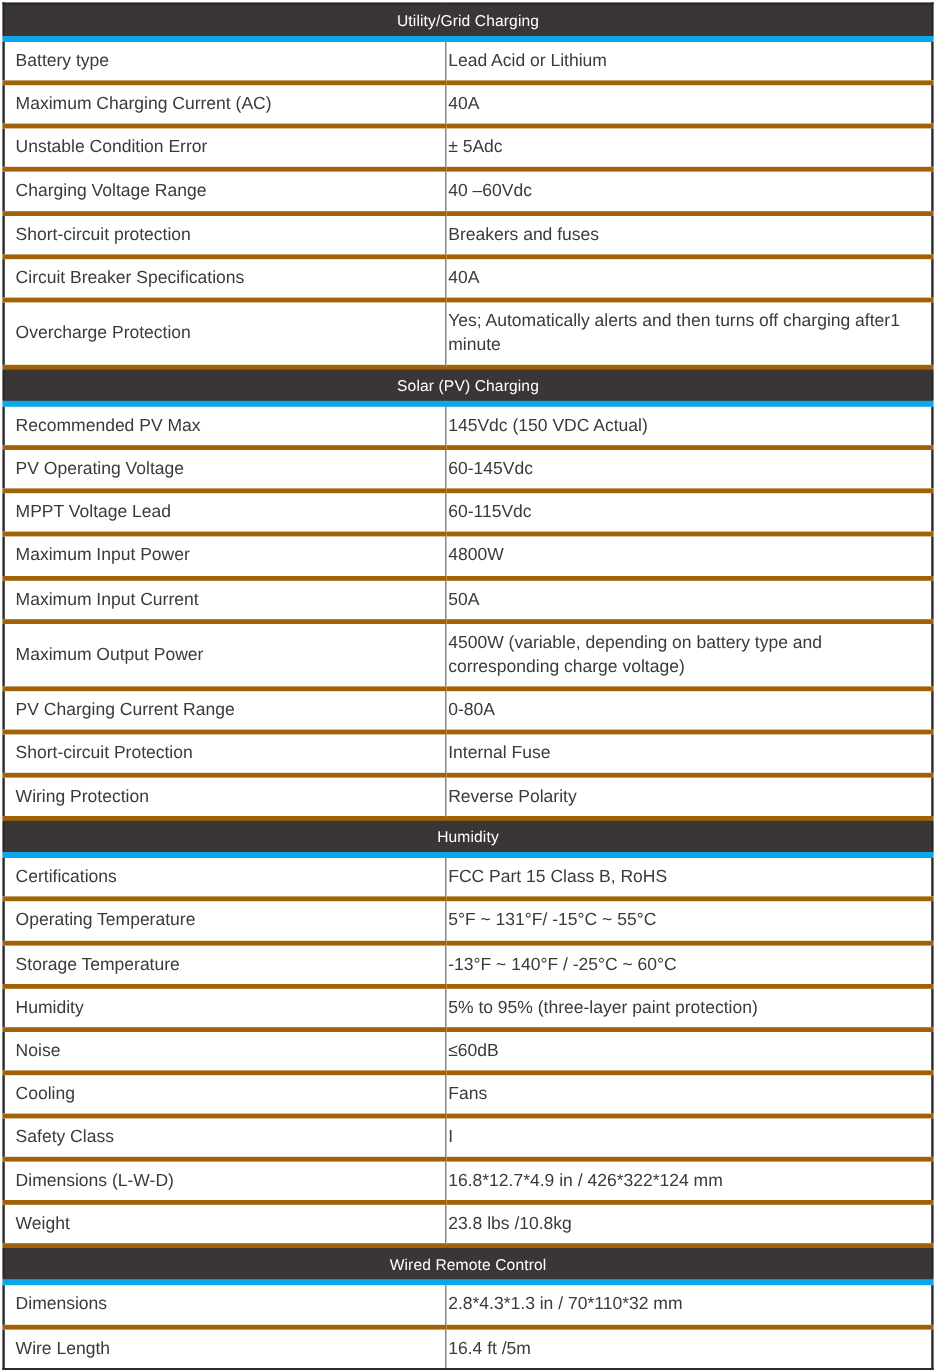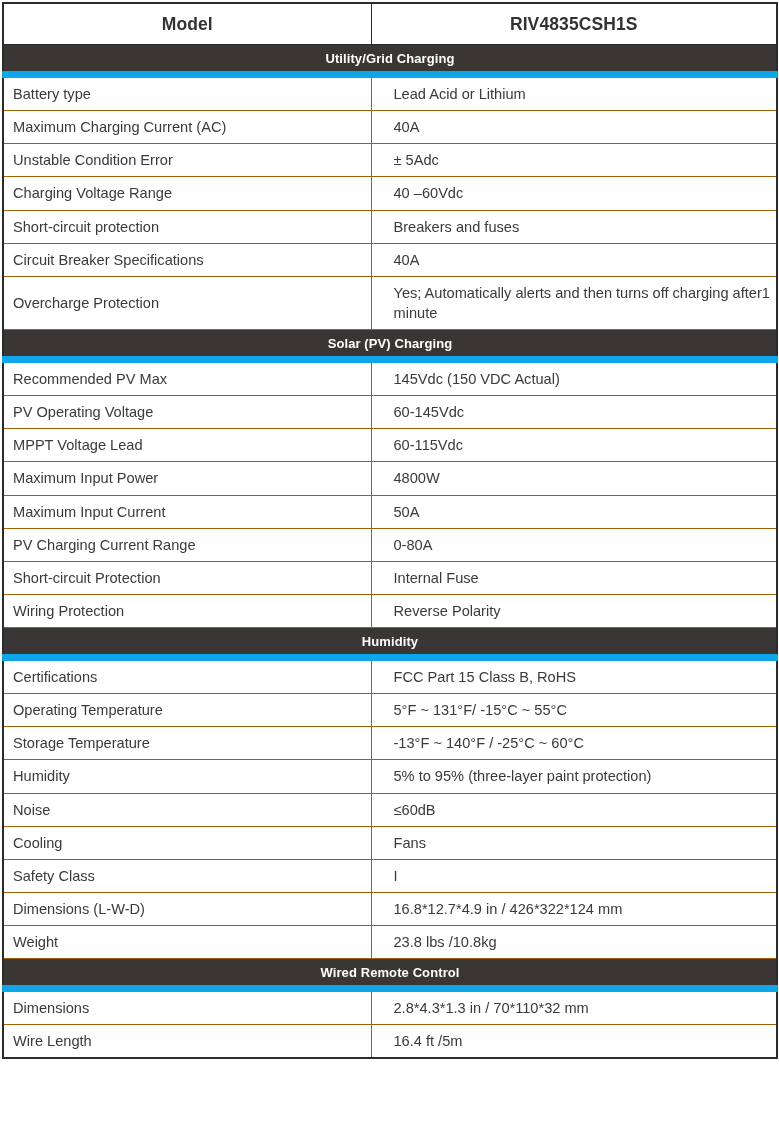--- a/index.html
+++ b/index.html
@@ -41,63 +41,59 @@
     color: #333333;
     letter-spacing: 0.1px;
   }
   tr.model-row td.model-label {
     border-right: 1px solid #2b2b2b;
   }
 
   tr.section-row td {
     background: #3a3635;
     color: #ffffff;
-    font-weight: bold;
+    font-weight: normal;
     font-size: 13px;
     text-align: center;
     height: 26px;
     padding: 0;
     letter-spacing: 0.1px;
     border-top: 1px solid #2b2b2b;
-    border-bottom: 7px solid #0ea5e9;
+    border-bottom: 5px solid #0ea5e9;
   }
 
   tr.spec-row td {
-    border-bottom: 1px solid #a16207;
+    border-bottom: 4px solid #a16207;
     font-size: 14.6px;
     color: #3a3a3a;
     padding: 6px 0 6px 9px;
     vertical-align: middle;
     line-height: 1.38;
     height: 20px;
   }
   tr.spec-row td.cell-label {
     border-right: 1px solid #6d6a68;
   }
   tr.spec-row td.cell-value {
-    padding-left: 22px;
+    padding-left: 2px;
   }
   tr.spec-row:last-child td {
     border-bottom: none;
   }
 </style>
 </head>
 <body>
 
 <div class="spec-sheet">
   <table class="spec-table">
     <colgroup>
       <col class="col-label">
       <col class="col-value">
     </colgroup>
     <tbody id="table-body">
-      <tr class="model-row">
-        <td class="model-label">Model</td>
-        <td class="model-value">RIV4835CSH1S</td>
-      </tr>
     <tr class="section-row">
           <td colspan="2">Utility/Grid Charging</td>
         </tr>
         <tr class="spec-row">
           <td class="cell-label">Battery type</td>
           <td class="cell-value">Lead Acid or Lithium</td>
         </tr>
         <tr class="spec-row">
           <td class="cell-label">Maximum Charging Current (AC)</td>
           <td class="cell-value">40A</td>
@@ -137,20 +133,24 @@
           <td class="cell-label">MPPT Voltage Lead</td>
           <td class="cell-value">60-115Vdc</td>
         </tr>
         <tr class="spec-row">
           <td class="cell-label">Maximum Input Power</td>
           <td class="cell-value">4800W</td>
         </tr>
         <tr class="spec-row">
           <td class="cell-label">Maximum Input Current</td>
           <td class="cell-value">50A</td>
+        </tr>
+        <tr class="spec-row">
+          <td class="cell-label">Maximum Output Power</td>
+          <td class="cell-value">4500W (variable, depending on battery type and corresponding charge voltage)</td>
         </tr>
         <tr class="spec-row">
           <td class="cell-label">PV Charging Current Range</td>
           <td class="cell-value">0-80A</td>
         </tr>
         <tr class="spec-row">
           <td class="cell-label">Short-circuit Protection</td>
           <td class="cell-value">Internal Fuse</td>
         </tr>
         <tr class="spec-row">

